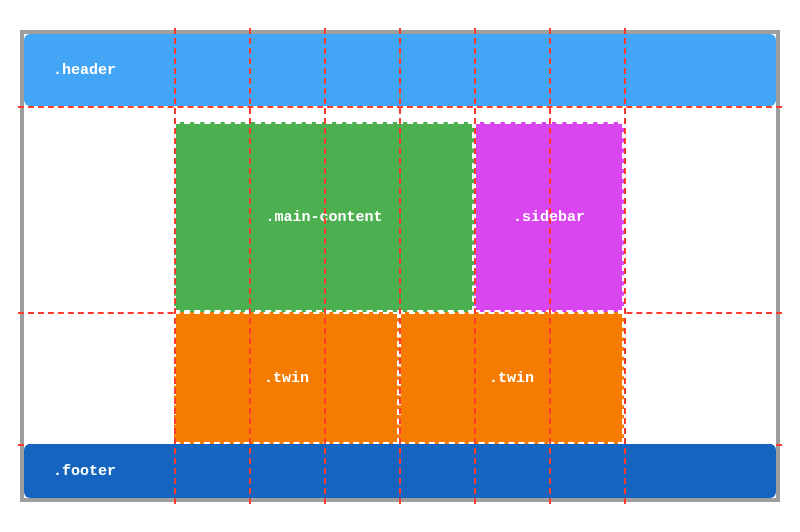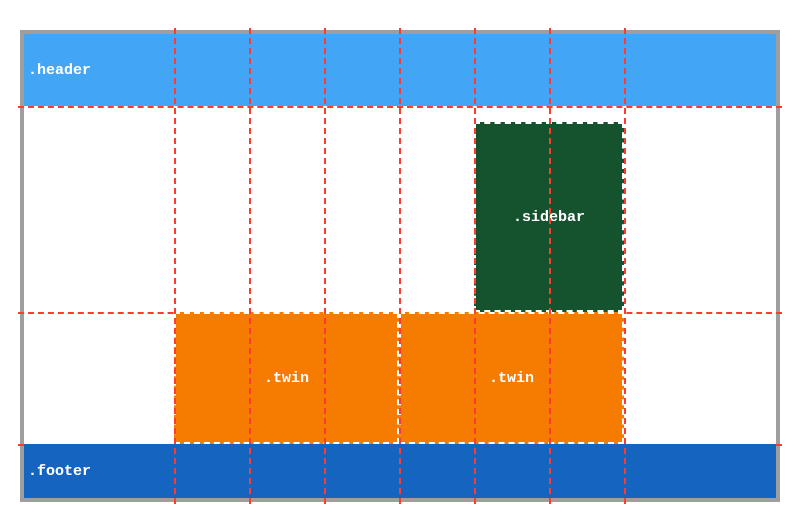--- a/index.html
+++ b/index.html
@@ -35,24 +35,24 @@
     width: calc(100% + 12px);
     height: 0;
     border-top: 2px dashed #ff3b30;
   }
   .block {
     position: absolute;
     display: flex;
     align-items: center;
   }
   .block.center { justify-content: center; }
-  .block.left { padding-left: 4px; }
+  .block.left { padding-left: 29px; border-radius: 6px; }
   .header { background: #42a5f5; }
   .main   { background: #4caf50; }
-  .side   { background: #14532d; }
+  .side   { background: #d946ef; }
   .twin   { background: #f57c00; text-align: center; }
   .footer { background: #1565c0; align-items: center; }
   .dash-outline-white {
     position: absolute;
     border: 2px dashed #fff;
     pointer-events: none;
   }
 </style>
 </head>
 <body>
@@ -60,20 +60,23 @@
 <div class="frame">
 
   <div class="row-line" style="top:72px"></div>
   <div class="row-line" style="top:278px"></div>
   <div class="row-line" style="top:410px"></div>
 
   <div class="block header left" style="left:0; top:0; width:100%; height:72px">
     <span>.header</span>
   </div>
 
+  <div class="block main center" style="left:150px; top:88px; width:300px; height:190px">
+    <span>.main-content</span>
+  </div>
 
   <div class="block side center" style="left:450px; top:88px; width:150px; height:190px">
     <span>.sidebar</span>
   </div>
 
   <div class="block twin center" style="left:150px; top:278px; width:225px; height:132px">
     <span>.twin</span>
   </div>
 
   <div class="block twin center" style="left:375px; top:278px; width:225px; height:132px">

